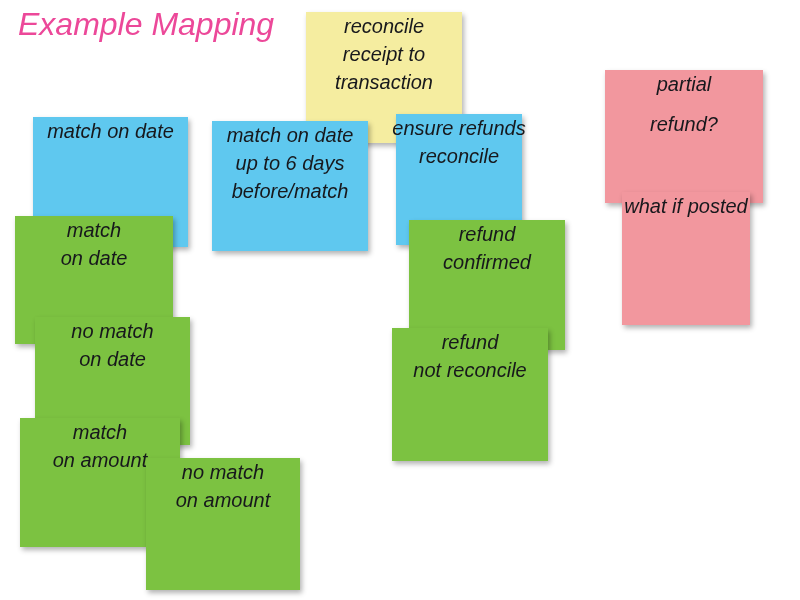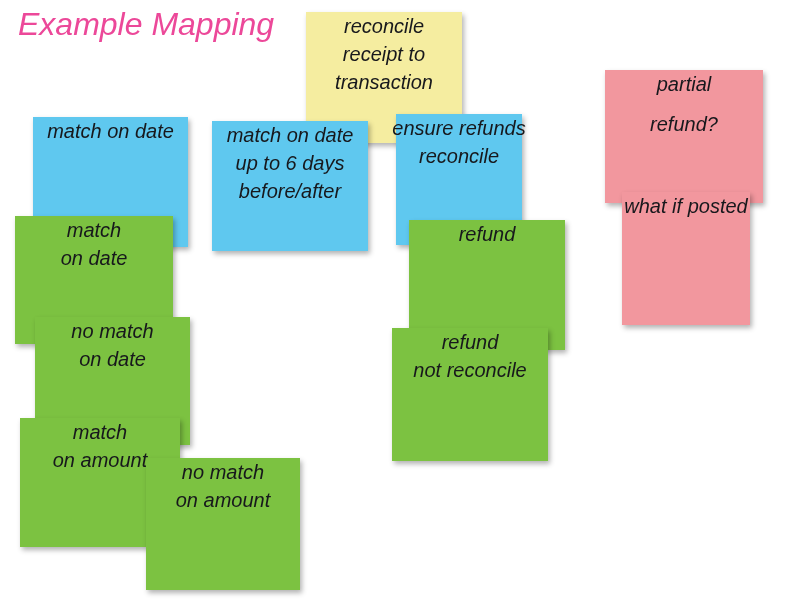--- a/index.html
+++ b/index.html
@@ -79,21 +79,21 @@
       <span class="note-line">reconcile</span>
       <span class="note-line">receipt to</span>
       <span class="note-line">transaction</span>
     </div>
     <div class="note n2 color-blue">
       <span class="note-line">match on date</span>
     </div>
     <div class="note n3 color-blue">
       <span class="note-line">match on date</span>
       <span class="note-line">up to 6 days</span>
-      <span class="note-line">before/after</span>
+      <span class="note-line">before/match</span>
     </div>
     <div class="note n4 color-blue">
       <span class="note-line">ensure refunds</span>
       <span class="note-line">reconcile</span>
     </div>
     <div class="note n5 color-green">
       <span class="note-line">match</span>
       <span class="note-line">on date</span>
     </div>
     <div class="note n6 color-green">
@@ -103,20 +103,21 @@
     <div class="note n7 color-green">
       <span class="note-line">match</span>
       <span class="note-line">on amount</span>
     </div>
     <div class="note n8 color-green">
       <span class="note-line">no match</span>
       <span class="note-line">on amount</span>
     </div>
     <div class="note n9 color-green">
       <span class="note-line">refund</span>
+      <span class="note-line">confirmed</span>
     </div>
     <div class="note n10 color-green">
       <span class="note-line">refund</span>
       <span class="note-line">not reconcile</span>
     </div>
     <div class="note n11 color-pink">
       <span class="note-line">partial</span>
       <span class="note-line">refund?</span>
     </div>
     <div class="note n12 color-pink">

